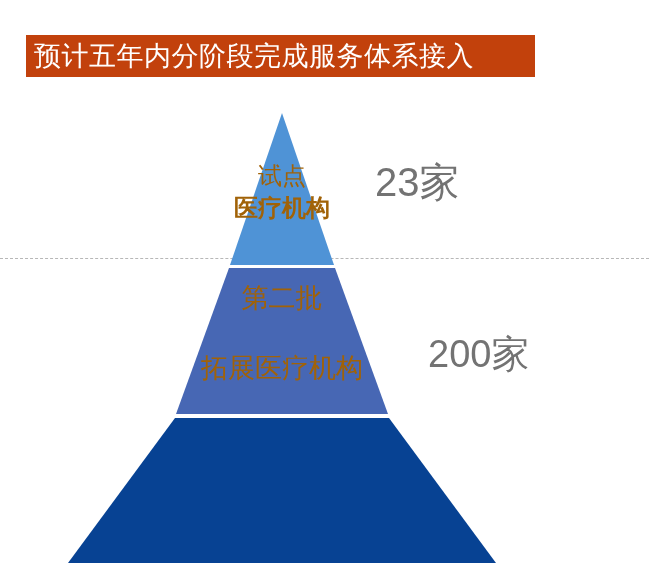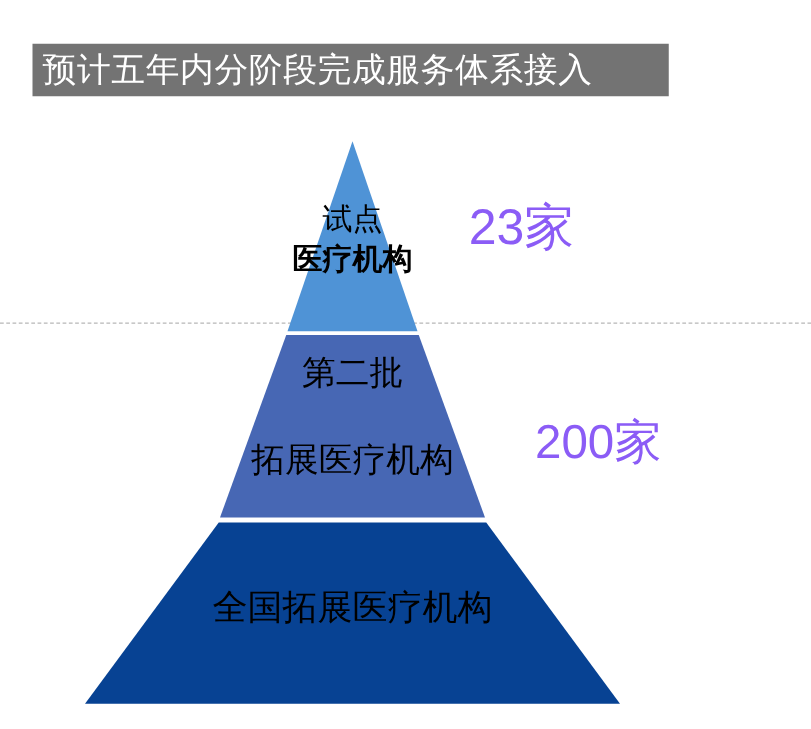--- a/index.html
+++ b/index.html
@@ -61,21 +61,21 @@
     position: absolute;
     left: 0px;
     top: 0px;
     width: 649px;
     height: 583px;
   }
 
   
   .tier-label {
     position: absolute;
-    color: #000000;
+    color: #a16207;
     text-align: center;
     white-space: nowrap;
     line-height: 1.12;
   }
 
   #tier1-label {
     left: 182px;
     top: 163px;
     width: 200px;
     font-size: 24px;
@@ -93,35 +93,35 @@
   #tier3-label {
     left: 112px;
     top: 470px;
     width: 340px;
     font-size: 28px;
   }
 
   
   .count-label {
     position: absolute;
-    color: #8b5cf6;
+    color: #737373;
     white-space: nowrap;
     line-height: 1;
     font-weight: 400;
   }
   #count-1 { left: 375px; top: 162px; font-size: 40px; }
   #count-2 { left: 428px; top: 335px; font-size: 38px; }
   #count-3 { left: 497px; top: 466px; font-size: 38px; }
 </style>
 </head>
 <body>
 
 <div id="slide">
 
-  <div id="title-banner" style="background: #737373;">
+  <div id="title-banner" style="background: #c2410c;">
     <span id="title-text" style="color: rgb(255, 255, 255);">预计五年内分阶段完成服务体系接入</span>
   </div>
 
   <div id="divider-line" style="border-top-color: rgb(183, 183, 183);"></div>
 
   <svg id="pyramid-svg" viewBox="0 0 649 583" preserveAspectRatio="none" xmlns="http://www.w3.org/2000/svg">
 
     <polygon id="svg-tier-1" points="282,113 334,265 230,265" fill="#4F93D6"></polygon>
 
     <polygon id="svg-tier-2" points="229,268 335,268 388,414 176,414" fill="#4767B4"></polygon>
@@ -132,20 +132,17 @@
   <div class="tier-label" id="tier1-label">
     <span>试点</span>
     <span class="l2">医疗机构</span>
   </div>
 
   <div class="tier-label" id="tier2-label">
     <span>第二批</span>
     <span class="l2">拓展医疗机构</span>
   </div>
 
-  <div class="tier-label" id="tier3-label">
-    <span>全国拓展医疗机构</span>
-  </div>
 
   <div class="count-label" id="count-1">23家</div>
   <div class="count-label" id="count-2">200家</div>
 
 </div>
 
 </body></html>

